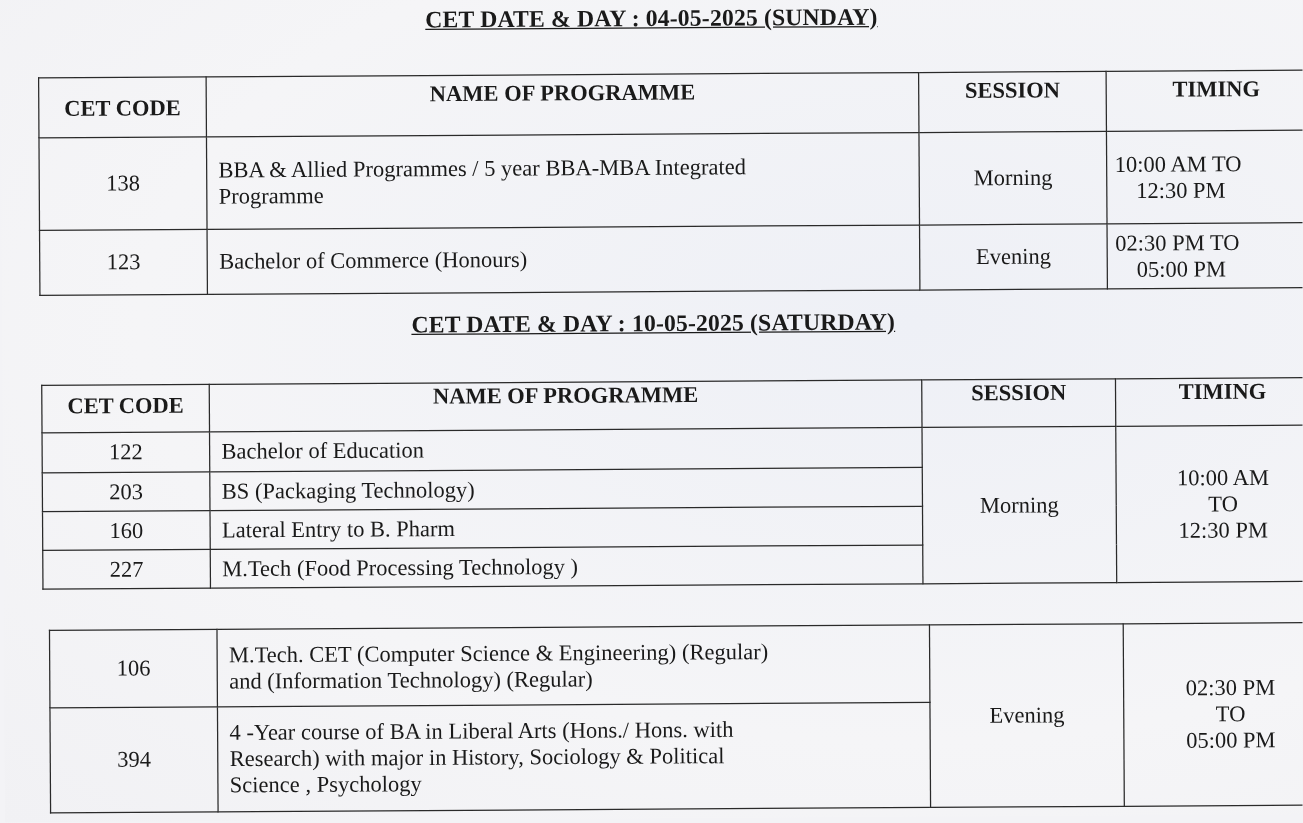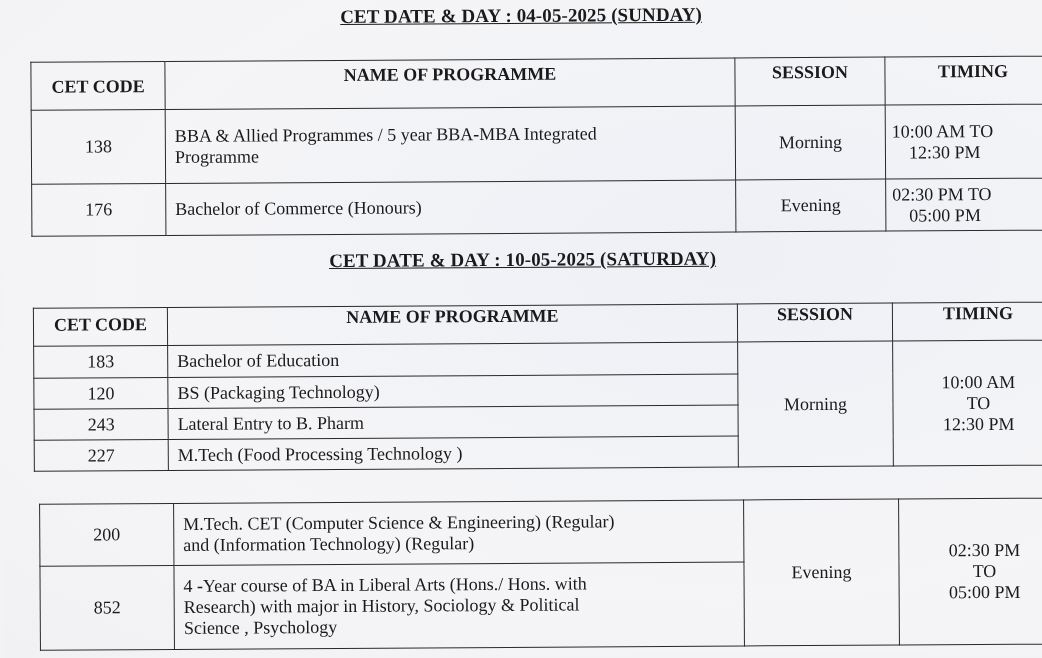--- a/index.html
+++ b/index.html
@@ -59,21 +59,21 @@
     <tr style="height:74px;">
       <td class="c">138</td>
       <td class="l" style="padding-right:120px;">BBA &amp; Allied Programmes / 5 year BBA-MBA Integrated Programme</td>
       <td class="c">Morning</td>
       <td class="c" style="padding:0 0 0 6px;">
         <div style="text-align:left;">10:00 AM TO</div>
         <div style="text-align:left; padding-left:17px;">12:30 PM</div>
       </td>
     </tr>
     <tr style="height:52px;">
-      <td class="c">176</td>
+      <td class="c">123</td>
       <td class="l">Bachelor of Commerce (Honours)</td>
       <td class="c">Evening</td>
       <td class="c" style="padding:0 0 0 6px;">
         <div style="text-align:left;">02:30 PM TO</div>
         <div style="text-align:left; padding-left:17px;">05:00 PM</div>
       </td>
     </tr>
   </tbody>
     </table>
 
@@ -87,67 +87,67 @@
         <col style="width:171px">
     </colgroup>
     <tbody>
         <tr style="height:38px;">
       <th class="c th-top" style="padding-top:6px;">CET CODE</th>
       <th class="c th-top2" style="padding-top:0;">NAME OF PROGRAMME</th>
       <th class="c th-top2" style="padding-top:0;">SESSION</th>
       <th class="c th-top2" style="padding-top:0;">TIMING</th>
     </tr>
     <tr style="height:32px;">
-      <td class="c">183</td>
+      <td class="c">122</td>
       <td class="l">Bachelor of Education</td>
       <td class="c" rowspan="4">Morning</td>
       <td class="c" rowspan="4">
         <div>10:00 AM</div>
         <div>TO</div>
         <div>12:30 PM</div>
       </td>
     </tr>
     <tr style="height:31px;">
-      <td class="c">120</td>
+      <td class="c">203</td>
       <td class="l">BS (Packaging Technology)</td>
     </tr>
     <tr style="height:31px;">
-      <td class="c">243</td>
+      <td class="c">160</td>
       <td class="l">Lateral Entry to B. Pharm</td>
     </tr>
     <tr style="height:31px;">
       <td class="c">227</td>
       <td class="l">M.Tech (Food Processing Technology )</td>
     </tr>
   </tbody>
     </table>
 
   <table style="left:36px; top:504px; width:1030px;">
     <colgroup>
       <col style="width:134px">
         <col style="width:570px">
         <col style="width:155px">
         <col style="width:171px">
     </colgroup>
     <tbody>
         <tr style="height:62px;">
-      <td class="c">200</td>
+      <td class="c">106</td>
       <td class="l">
         <div>M.Tech. CET (Computer Science &amp; Engineering) (Regular)</div>
         <div>and (Information Technology) (Regular)</div>
       </td>
       <td class="c" rowspan="2">Evening</td>
       <td class="c" rowspan="2">
         <div>02:30 PM</div>
         <div>TO</div>
         <div>05:00 PM</div>
       </td>
     </tr>
     <tr style="height:84px;">
-      <td class="c">852</td>
+      <td class="c">394</td>
       <td class="l">
         <div>4 -Year course of BA in Liberal Arts (Hons./ Hons. with</div>
         <div>Research) with major in History, Sociology &amp; Political</div>
         <div>Science , Psychology</div>
       </td>
     </tr>
   </tbody>
     </table>
 
 </div>

